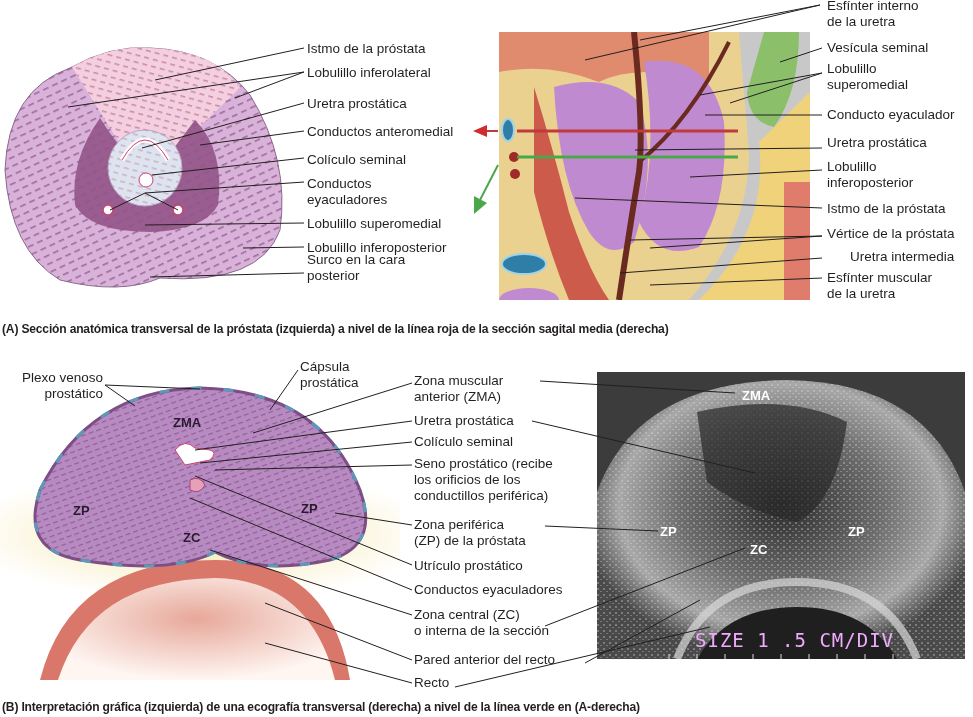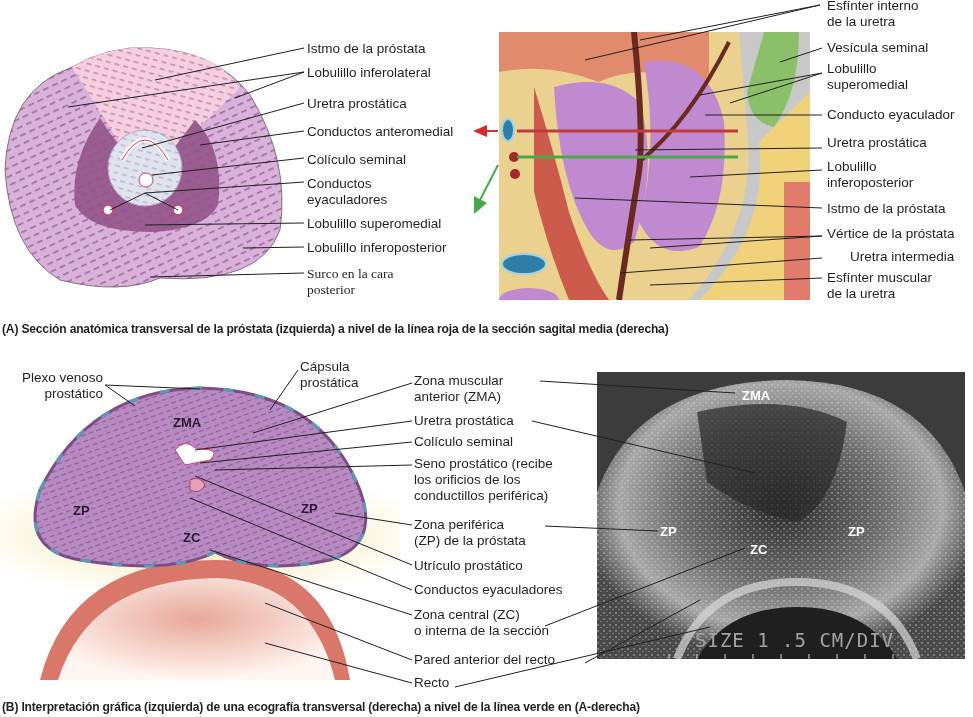--- a/index.html
+++ b/index.html
@@ -133,21 +133,21 @@
         <line x1="212" y1="282" x2="212" y2="287"></line>
       <line x1="240" y1="282" x2="240" y2="287"></line>
         <line x1="268" y1="282" x2="268" y2="287"></line>
       <line x1="296" y1="282" x2="296" y2="287"></line>
     </g>
   </svg>
   <span class="us" style="left:145px;top:16px;">ZMA</span>
   <span class="us" style="left:63px;top:152px;">ZP</span>
   <span class="us" style="left:251px;top:152px;">ZP</span>
   <span class="us" style="left:153px;top:170px;">ZC</span>
-  <span style="position:absolute;left:98px;top:257px;font-family:'DejaVu Sans Mono',monospace;font-size:19px;color:#a3a3a3;letter-spacing:1px;">SIZE 1 .5 CM/DIV</span>
+  <span style="position:absolute;left:98px;top:257px;font-family:'DejaVu Sans Mono',monospace;font-size:19px;color:#f0abfc;letter-spacing:1px;">SIZE 1 .5 CM/DIV</span>
 </div>
 
 <span class="onimg" style="left:173px;top:415px;">ZMA</span>
 <span class="onimg" style="left:73px;top:503px;">ZP</span>
 <span class="onimg" style="left:301px;top:501px;">ZP</span>
 <span class="onimg" style="left:183px;top:530px;">ZC</span>
 
 <svg class="overlay" width="973" height="717" viewBox="0 0 973 717">
   <g stroke="#231f20" stroke-width="1" fill="none">
 
@@ -215,21 +215,21 @@
 
 <div class="lbl" style="left:307px;top:41px;">Istmo de la próstata</div>
 <div class="lbl" style="left:307px;top:65px;">Lobulillo inferolateral</div>
 <div class="lbl" style="left:307px;top:96px;">Uretra prostática</div>
 <div class="lbl" style="left:307px;top:124px;">Conductos anteromedial</div>
 <div class="lbl" style="left:307px;top:152px;">Colículo seminal</div>
 <div class="lbl multi" style="left:307px;top:176px;white-space:pre;">Conductos
 eyaculadores</div>
 <div class="lbl" style="left:307px;top:216px;">Lobulillo superomedial</div>
 <div class="lbl" style="left:307px;top:240px;">Lobulillo inferoposterior</div>
-<div class="lbl multi" style="left:307px;top:266px;white-space:pre;font-family:Liberation Serif, serif;">Surco en la cara
+<div class="lbl multi" style="left:307px;top:252px;white-space:pre;">Surco en la cara
 posterior</div>
 
 <div class="lbl" style="left:827px;top:-2px;white-space:pre;">Esfínter interno
 de la uretra</div>
 <div class="lbl" style="left:827px;top:40px;">Vesícula seminal</div>
 <div class="lbl" style="left:827px;top:61px;white-space:pre;">Lobulillo
 superomedial</div>
 <div class="lbl" style="left:827px;top:107px;">Conducto eyaculador</div>
 <div class="lbl" style="left:827px;top:135px;">Uretra prostática</div>
 <div class="lbl" style="left:827px;top:159px;white-space:pre;">Lobulillo

